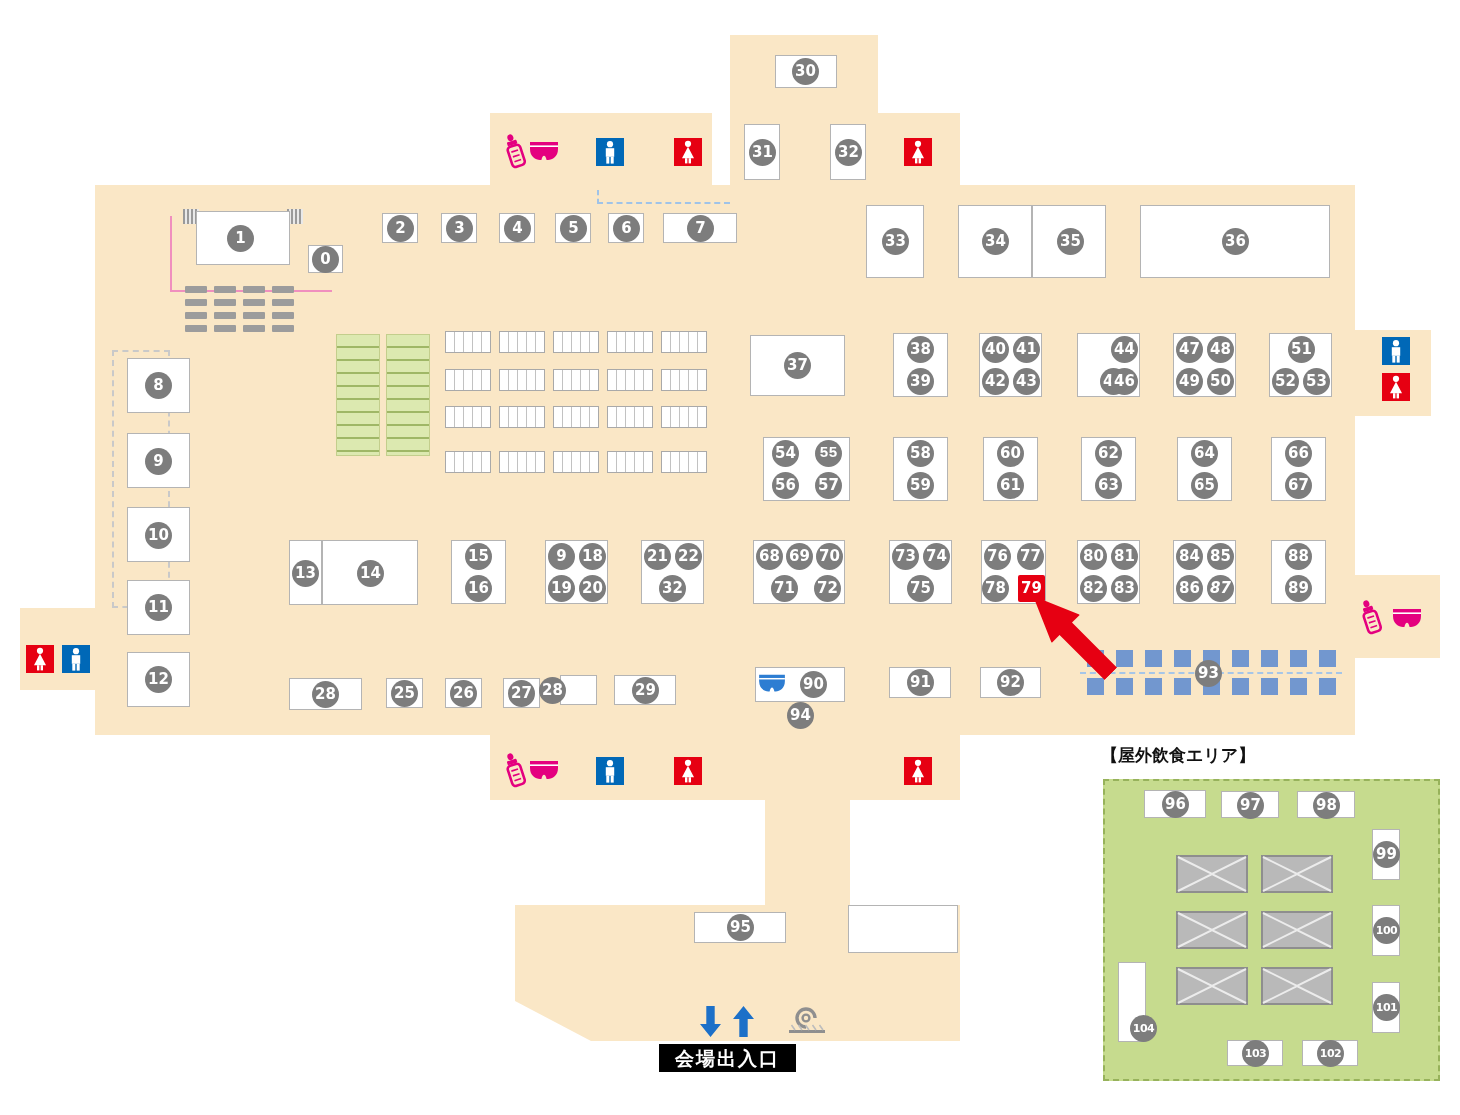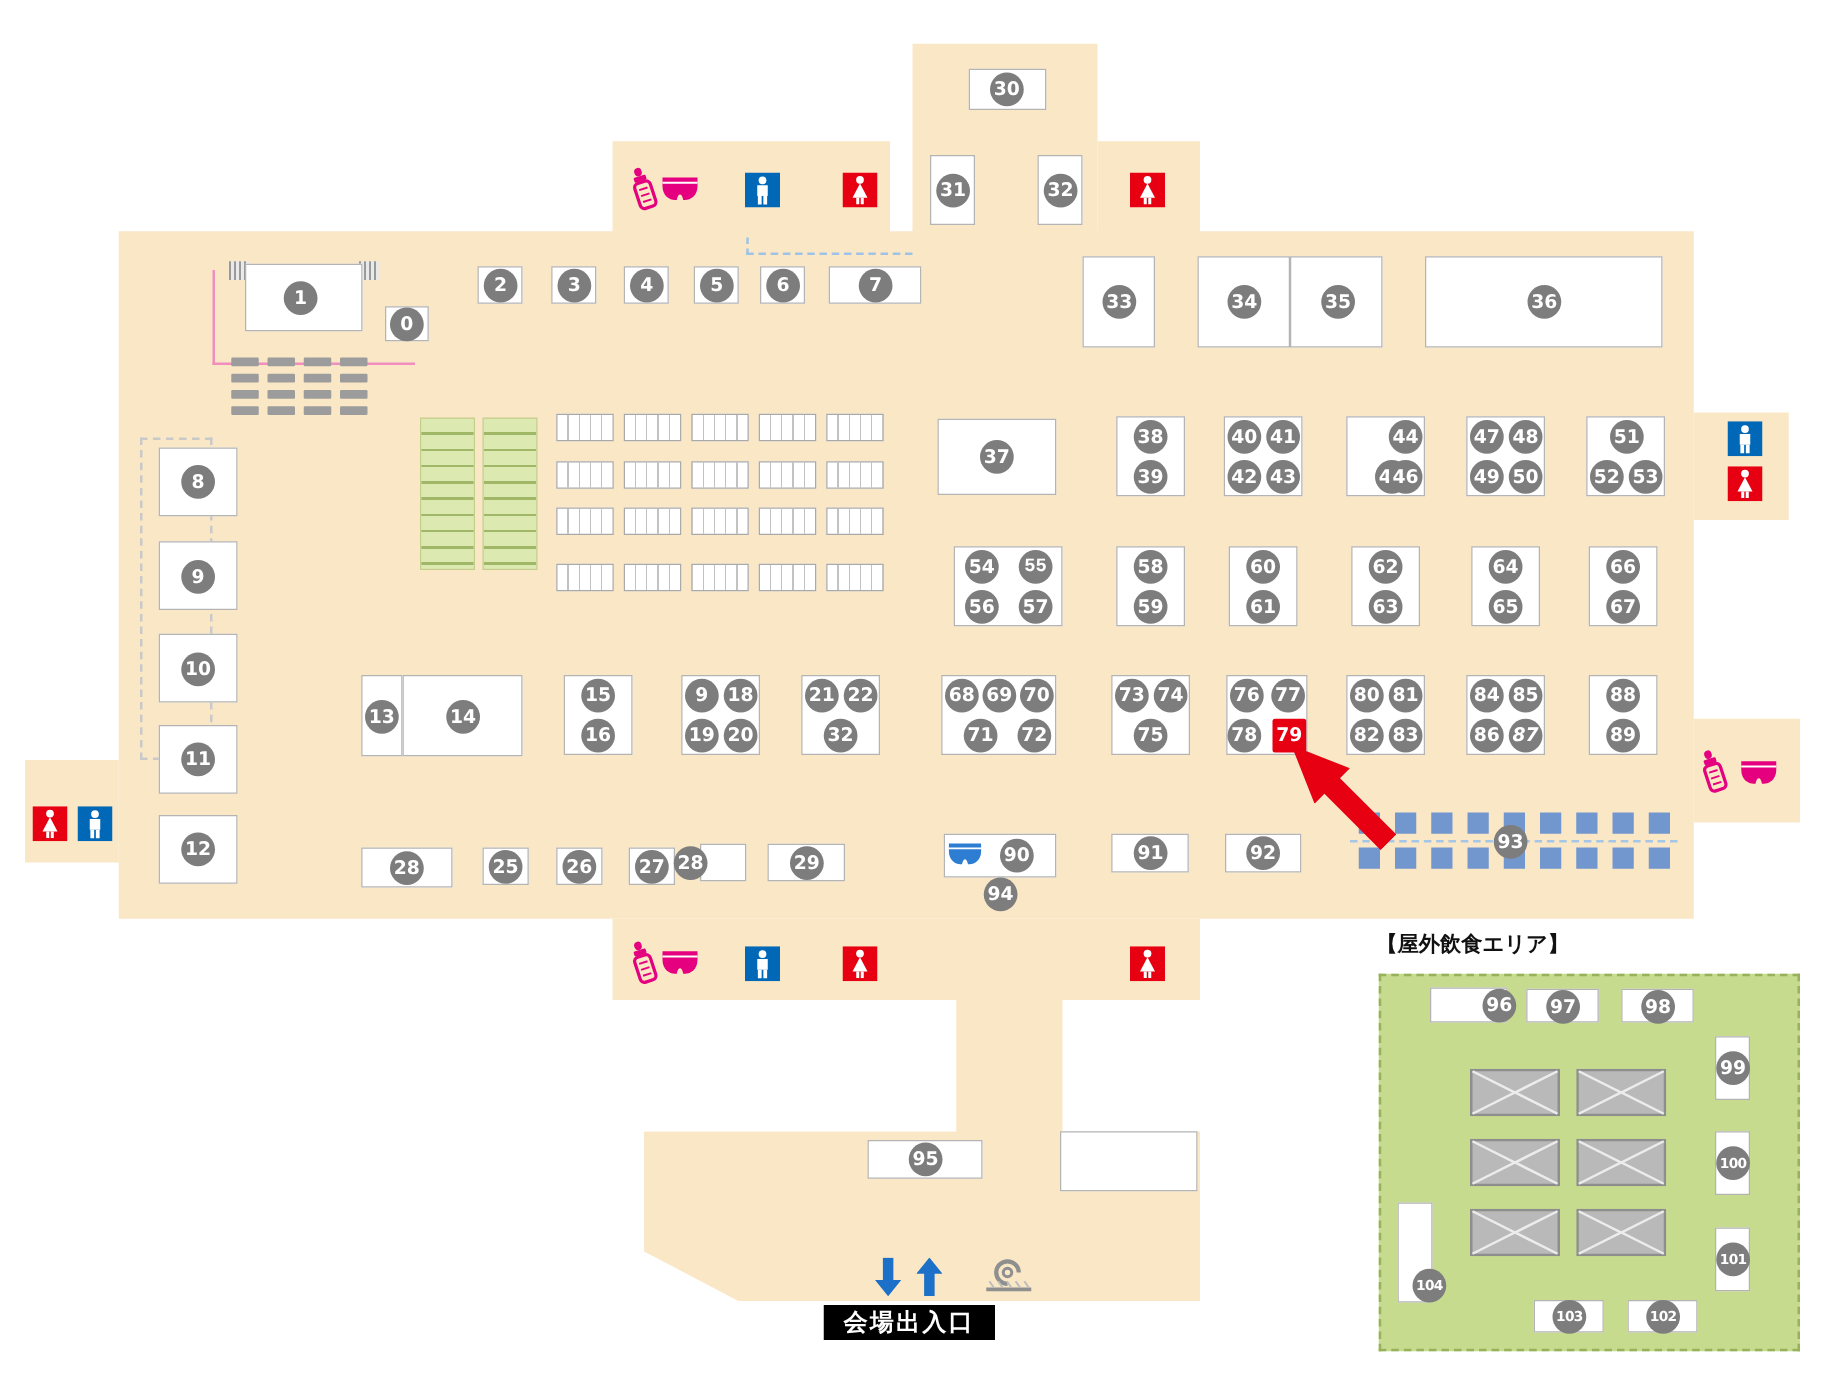--- a/index.html
+++ b/index.html
@@ -408,21 +408,21 @@
     <div class="marker" style="left: 1176px; top: 575px;">86</div>
     <div class="marker" style="left: 1207px; top: 575px; font-style: italic;">87</div>
     <div class="marker" style="left: 1285px; top: 543px;">88</div>
     <div class="marker" style="left: 1285px; top: 575px;">89</div>
     <div class="marker" style="left: 800px; top: 671px;">90</div>
     <div class="marker" style="left: 907px; top: 669px;">91</div>
     <div class="marker" style="left: 997px; top: 669px;">92</div>
     <div class="marker" style="left: 1195px; top: 660px;">93</div>
     <div class="marker" style="left: 787px; top: 702px;">94</div>
     <div class="marker" style="left: 727px; top: 914px;">95</div>
-    <div class="marker" style="left: 1162px; top: 791px; margin-left: 24px;">96</div>
+    <div class="marker" style="left: 1162px; top: 791px;">96</div>
     <div class="marker" style="left: 1237px; top: 792px;">97</div>
     <div class="marker" style="left: 1313px; top: 792px;">98</div>
     <div class="marker" style="left: 1373px; top: 841px;">99</div>
     <div class="marker three" style="left: 1373px; top: 917px;">100</div>
     <div class="marker three" style="left: 1373px; top: 994px;">101</div>
     <div class="marker three" style="left: 1317px; top: 1040px;">102</div>
     <div class="marker three" style="left: 1242px; top: 1040px;">103</div>
     <div class="marker three" style="left: 1130px; top: 1015px;">104</div>
     <div class="redarrow" style="left: 1017px; top: 615px; width: 110px; height: 40px; transform: rotate(45deg);"></div>
   </div>

